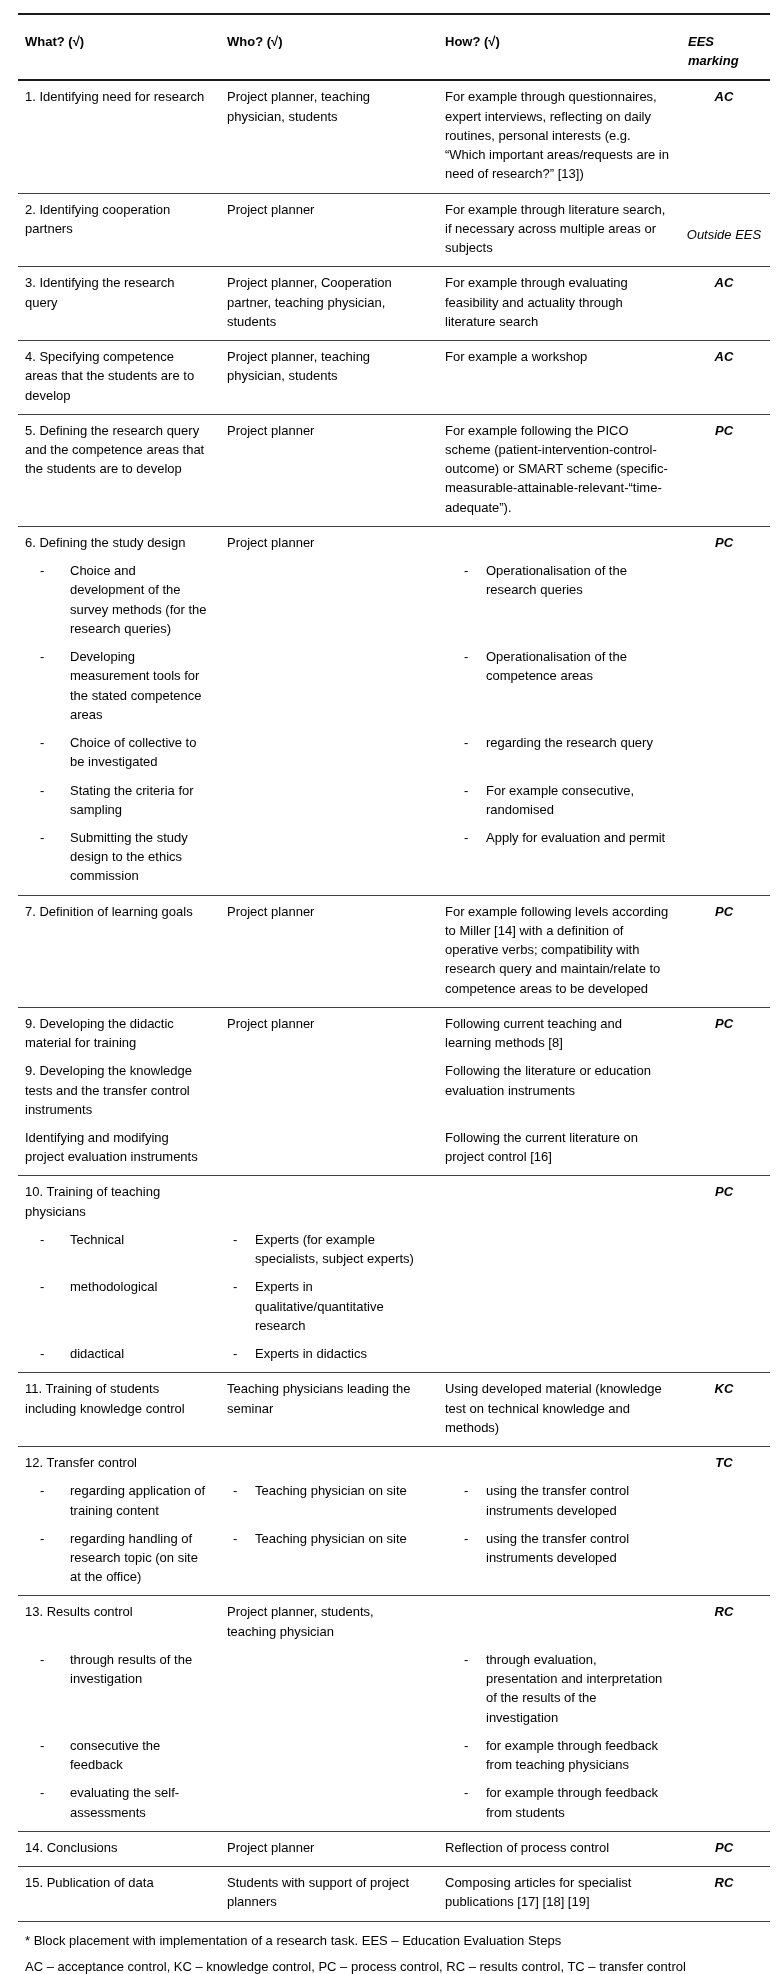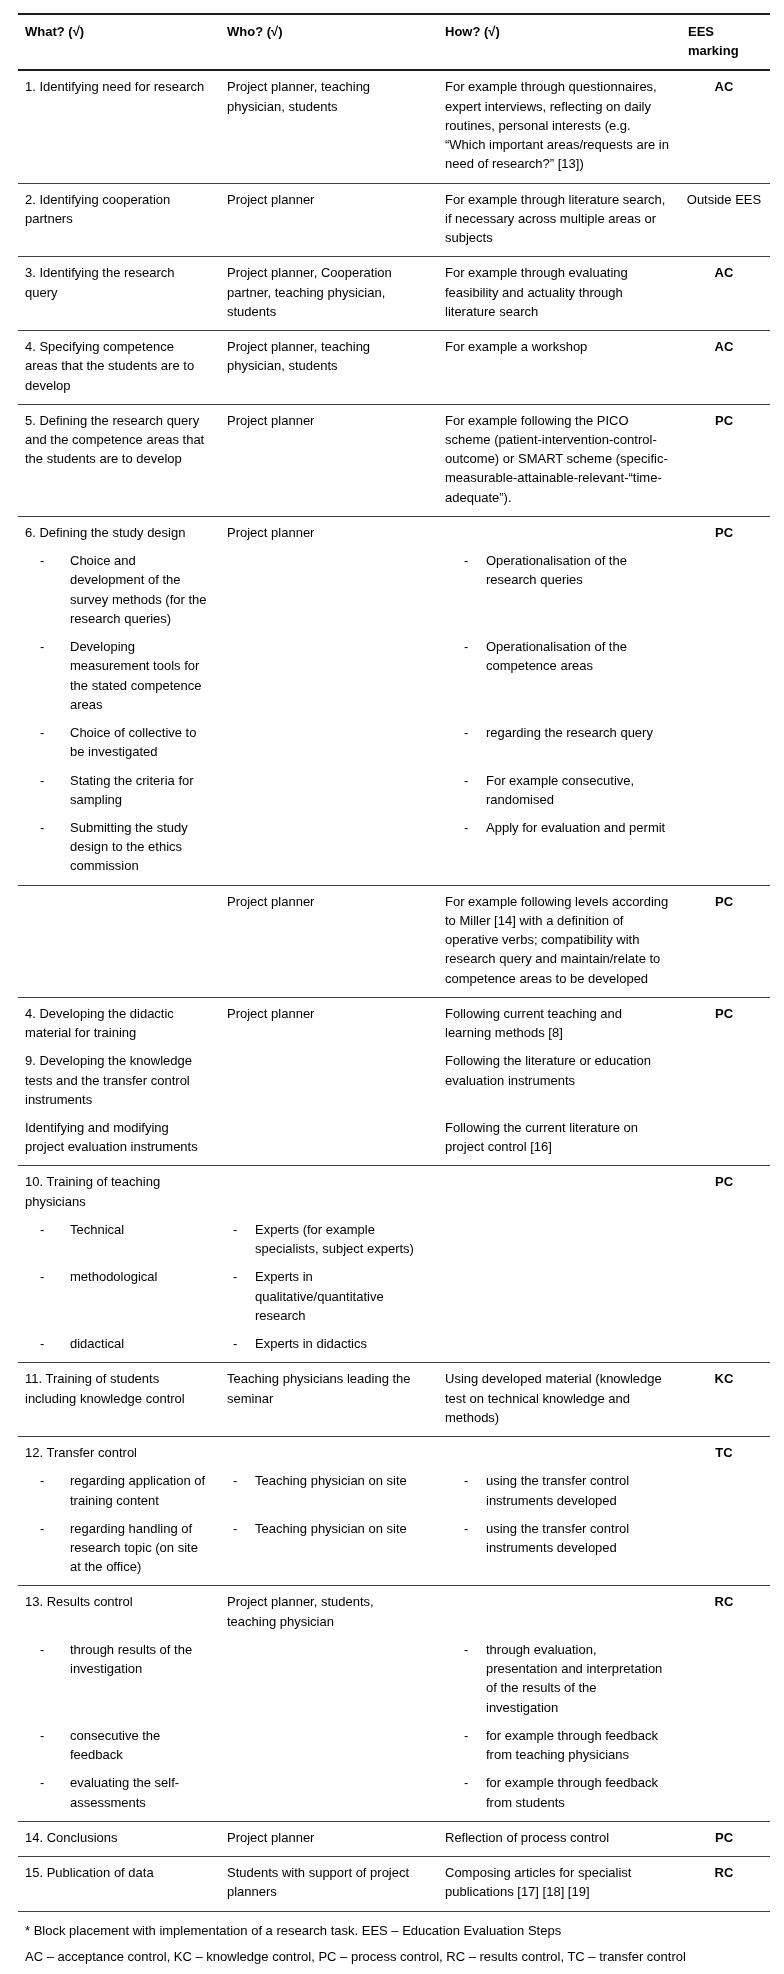--- a/index.html
+++ b/index.html
@@ -24,29 +24,29 @@
     display: grid;
     grid-template-columns: 204px 218px 242px 88px;
     row-gap: 9px;
     padding: 6px 0 9px 0;
     border-bottom: 1.5px solid #3f3f3f;
   }
   .thead {
     border-bottom: 2px solid #1c1c1c;
     padding: 7px 0 9px 0;
   }
-  .thead .cell { font-weight: 700; }
+  .thead .cell { font-weight: 700; margin-top: 10px; }
   .cell {
     position: relative;
     box-sizing: border-box;
   }
   .c-what { grid-column: 1; padding-left: 7px;  padding-right: 14px; }
   .c-who  { grid-column: 2; padding-left: 5px;  padding-right: 14px; }
   .c-how  { grid-column: 3; padding-left: 5px;  padding-right: 12px; }
-  .c-ees  { grid-column: 4; text-align: center; font-weight: 700; padding-right: 4px; }
+  .c-ees  { grid-column: 4; text-align: center; font-weight: 700; padding-right: 4px; font-style: italic; }
   .c-ees.normal { font-weight: 400; }
   .thead .c-ees { text-align: left; padding-left: 6px; }
   .cell.bullet::before {
     content: "-";
     position: absolute;
   }
   .c-what.bullet { padding-left: 52px; }
   .c-what.bullet::before { left: 22px; }
   .c-who.bullet  { padding-left: 33px; }
   .c-who.bullet::before  { left: 11px; }
@@ -80,21 +80,21 @@
         <div class="trow tbody-row">
           <div class="cell c-what" style="grid-row: 1;">1. Identifying need for research</div>
           <div class="cell c-who" style="grid-row: 1;">Project planner, teaching physician, students</div>
           <div class="cell c-how" style="grid-row: 1;">For example through questionnaires, expert interviews, reflecting on daily routines, personal interests (e.g. “Which important areas/requests are in need of research?” [13])</div>
           <div class="cell c-ees" style="grid-row: 1;">AC</div>
         </div>
         <div class="trow tbody-row">
           <div class="cell c-what" style="grid-row: 1;">2. Identifying cooperation partners</div>
           <div class="cell c-who" style="grid-row: 1;">Project planner</div>
           <div class="cell c-how" style="grid-row: 1;">For example through literature search, if necessary across multiple areas or subjects</div>
-          <div class="cell c-ees normal" style="grid-row: 1;">Outside EES</div>
+          <div class="cell c-ees normal" style="grid-row: 1; margin-top: 25px;">Outside EES</div>
         </div>
         <div class="trow tbody-row">
           <div class="cell c-what" style="grid-row: 1;">3. Identifying the research query</div>
           <div class="cell c-who" style="grid-row: 1;">Project planner, Cooperation partner, teaching physician, students</div>
           <div class="cell c-how" style="grid-row: 1;">For example through evaluating feasibility and actuality through literature search</div>
           <div class="cell c-ees" style="grid-row: 1;">AC</div>
         </div>
         <div class="trow tbody-row">
           <div class="cell c-what" style="grid-row: 1;">4. Specifying competence areas that the students are to develop</div>
           <div class="cell c-who" style="grid-row: 1;">Project planner, teaching physician, students</div>
@@ -116,26 +116,27 @@
           <div class="cell c-what bullet" style="grid-row: 3;">Developing measurement tools for the stated competence areas</div>
           <div class="cell c-how bullet" style="grid-row: 3;">Operationalisation of the competence areas</div>
           <div class="cell c-what bullet" style="grid-row: 4;">Choice of collective to be investigated</div>
           <div class="cell c-how bullet" style="grid-row: 4;">regarding the research query</div>
           <div class="cell c-what bullet" style="grid-row: 5;">Stating the criteria for sampling</div>
           <div class="cell c-how bullet" style="grid-row: 5;">For example consecutive, randomised</div>
           <div class="cell c-what bullet" style="grid-row: 6;">Submitting the study design to the ethics commission</div>
           <div class="cell c-how bullet" style="grid-row: 6;">Apply for evaluation and permit</div>
         </div>
         <div class="trow tbody-row">
+          <div class="cell c-what" style="grid-row: 1;">7. Definition of learning goals</div>
           <div class="cell c-who" style="grid-row: 1;">Project planner</div>
           <div class="cell c-how" style="grid-row: 1;">For example following levels according to Miller [14] with a definition of operative verbs; compatibility with research query and maintain/relate to competence areas to be developed</div>
           <div class="cell c-ees" style="grid-row: 1;">PC</div>
         </div>
         <div class="trow tbody-row">
-          <div class="cell c-what" style="grid-row: 1;">4. Developing the didactic material for training</div>
+          <div class="cell c-what" style="grid-row: 1;">9. Developing the didactic material for training</div>
           <div class="cell c-who" style="grid-row: 1;">Project planner</div>
           <div class="cell c-how" style="grid-row: 1;">Following current teaching and learning methods [8]</div>
           <div class="cell c-ees" style="grid-row: 1;">PC</div>
           <div class="cell c-what" style="grid-row: 2;">9. Developing the knowledge tests and the transfer control instruments</div>
           <div class="cell c-how" style="grid-row: 2;">Following the literature or education evaluation instruments</div>
           <div class="cell c-what" style="grid-row: 3;">Identifying and modifying project evaluation instruments</div>
           <div class="cell c-how" style="grid-row: 3;">Following the current literature on project control [16]</div>
         </div>
         <div class="trow tbody-row">
           <div class="cell c-what" style="grid-row: 1;">10. Training of teaching physicians</div>

